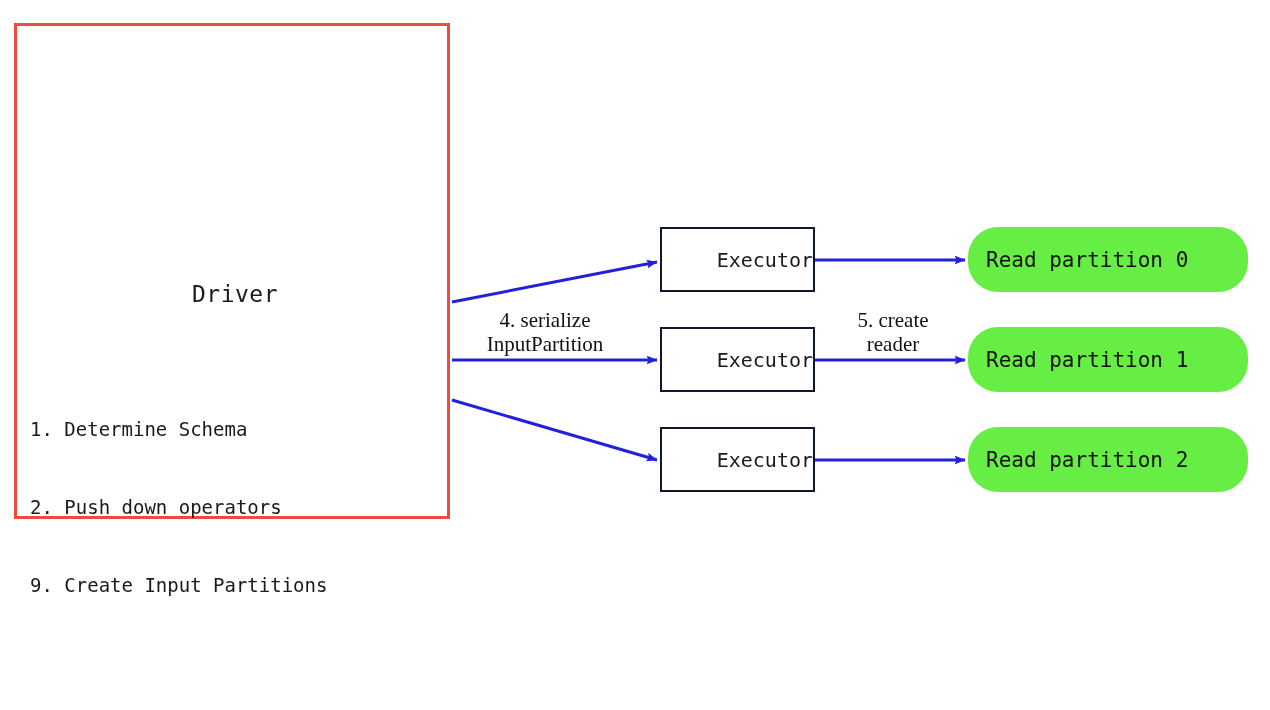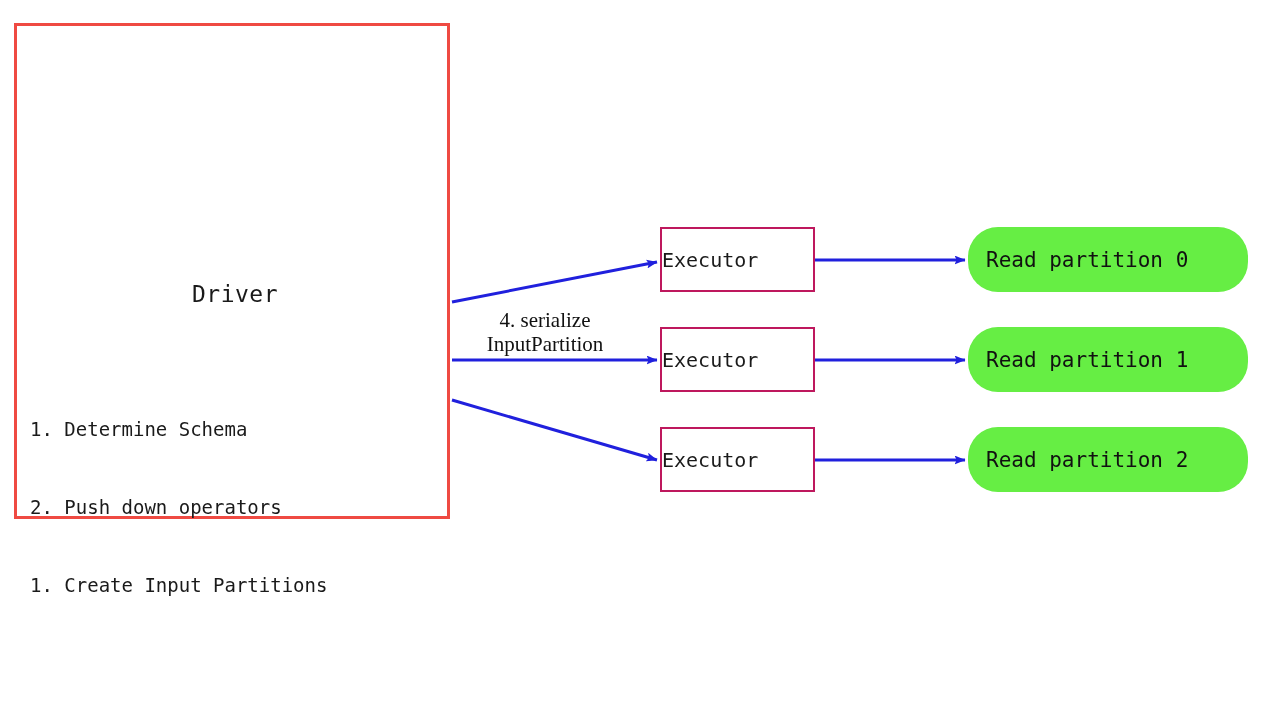--- a/index.html
+++ b/index.html
@@ -49,26 +49,26 @@
     color: #1a1a1a;
     white-space: pre;
   }
   .driver-steps div { white-space: pre; }
 
   
   .executor-box {
     position: absolute;
     width: 155px;
     height: 65px;
-    border: 2px solid #be185d;
+    border: 2px solid #0f172a;
     box-sizing: border-box;
     background: #ffffff;
     display: flex;
     align-items: center;
-    justify-content: flex-start;
+    justify-content: flex-end;
   }
   .executor-box span {
     font-family: "DejaVu Sans Mono", "Liberation Mono", monospace;
     font-size: 20px;
     color: #1a1a1a;
     white-space: pre;
   }
   .exec-0 { left: 660px; top: 227px; }
   .exec-1 { left: 660px; top: 327px; }
   .exec-2 { left: 660px; top: 427px; }
@@ -130,21 +130,21 @@
 </head>
 <body>
 
 <div id="canvas">
 
   <div class="driver-box">
     <div class="driver-title">Driver</div>
     <div class="driver-steps">
       <div>1. Determine Schema</div>
       <div>2. Push down operators</div>
-      <div>1. Create Input Partitions</div>
+      <div>9. Create Input Partitions</div>
     </div>
   </div>
 
   <div class="executor-box exec-0">
     <span>Executor</span>
   </div>
   <div class="executor-box exec-1">
     <span>Executor</span>
   </div>
   <div class="executor-box exec-2">
@@ -174,14 +174,16 @@
 
     <line x1="452" y1="400" x2="657" y2="460" stroke="#2020dd" stroke-width="3" marker-end="url(#ah)"></line>
 
     <line x1="815" y1="260" x2="965" y2="260" stroke="#2020dd" stroke-width="3" marker-end="url(#ah)"></line>
     <line x1="815" y1="360" x2="965" y2="360" stroke="#2020dd" stroke-width="3" marker-end="url(#ah)"></line>
     <line x1="815" y1="460" x2="965" y2="460" stroke="#2020dd" stroke-width="3" marker-end="url(#ah)"></line>
   </svg>
 
   <div class="edge-label label-serialize">4. serialize
 InputPartition</div>
+  <div class="edge-label label-create">5. create
+reader</div>
 
 </div>
 
 </body></html>

